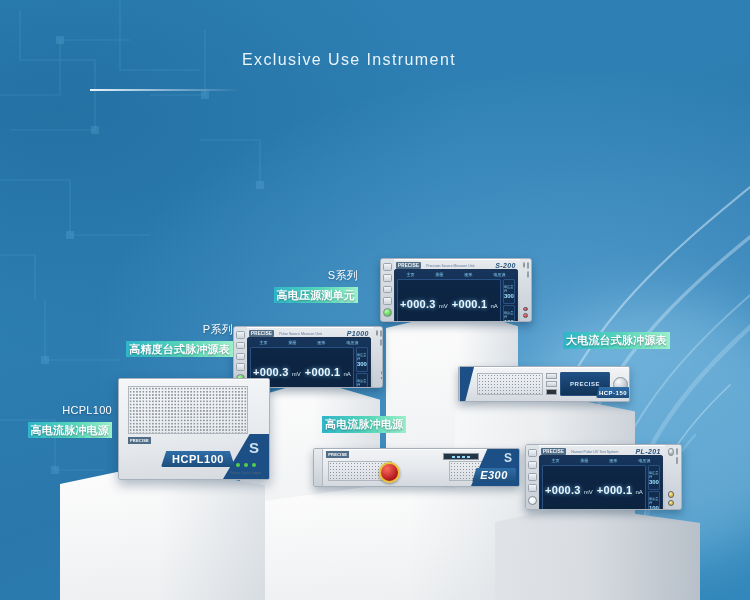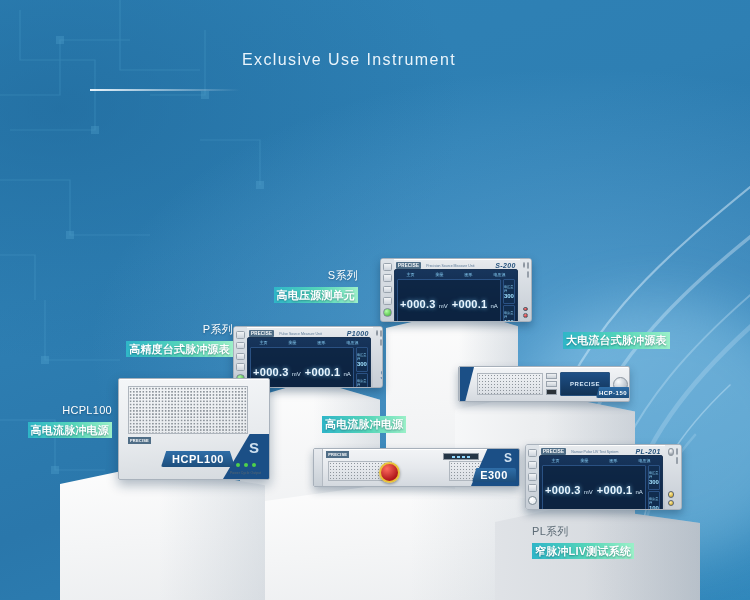--- a/index.html
+++ b/index.html
@@ -417,21 +417,21 @@
         <i style="display:block;width:3px;height:2px;background:#8fd8ff;"></i>
         <i style="display:block;width:3px;height:2px;background:#8fd8ff;"></i>
         <i style="display:block;width:3px;height:2px;background:#8fd8ff;"></i>
         <i style="display:block;width:3px;height:2px;background:#8fd8ff;"></i>
       </div>
       <div class="mesh" style="margin-top:7px;margin-left:52px;width:58px;height:60%;border:1px solid #b0b7bf;"></div>
       <div class="swoosh" style="right:0;top:0;width:48px;height:100%;
                   clip-path:polygon(34% 0,100% 0,100% 100%,0 100%);"></div>
       <div style="position:absolute;right:7px;top:2px;font-size:12px;font-weight:700;color:#cfe0ef;">S</div>
       <div class="plate" style="right:3px;bottom:4px;width:44px;height:14px;font-size:11px;
-                  clip-path:polygon(10% 0,100% 0,100% 100%,0 100%);">E300</div>
+                  clip-path:polygon(10% 0,100% 0,100% 100%,0 100%);font-style:italic;">E300</div>
     </div>
     <div class="feet">
         <i></i>
         <i></i>
         <i></i>
         <i></i>
       </div>
   </div>
   <div class="lab left" style="left:322px;top:412px;width:130px;">
     <div class="desc">高电流脉冲电源</div>
@@ -494,18 +494,14 @@
           <div class="mb" style="background:#2b3238;"></div>
         </div>
       </div>
       <div class="ports">
         <div class="port yel"></div>
         <div class="port yel"></div>
 
       </div>
     </div>
   </div>
-  <div class="lab left dark" style="left:532px;top:524px;width:150px;">
-    <div class="series">PL系列</div>
-    <div class="desc">窄脉冲LIV测试系统</div>
-  </div>
 
 </div>
 
 </body></html>

